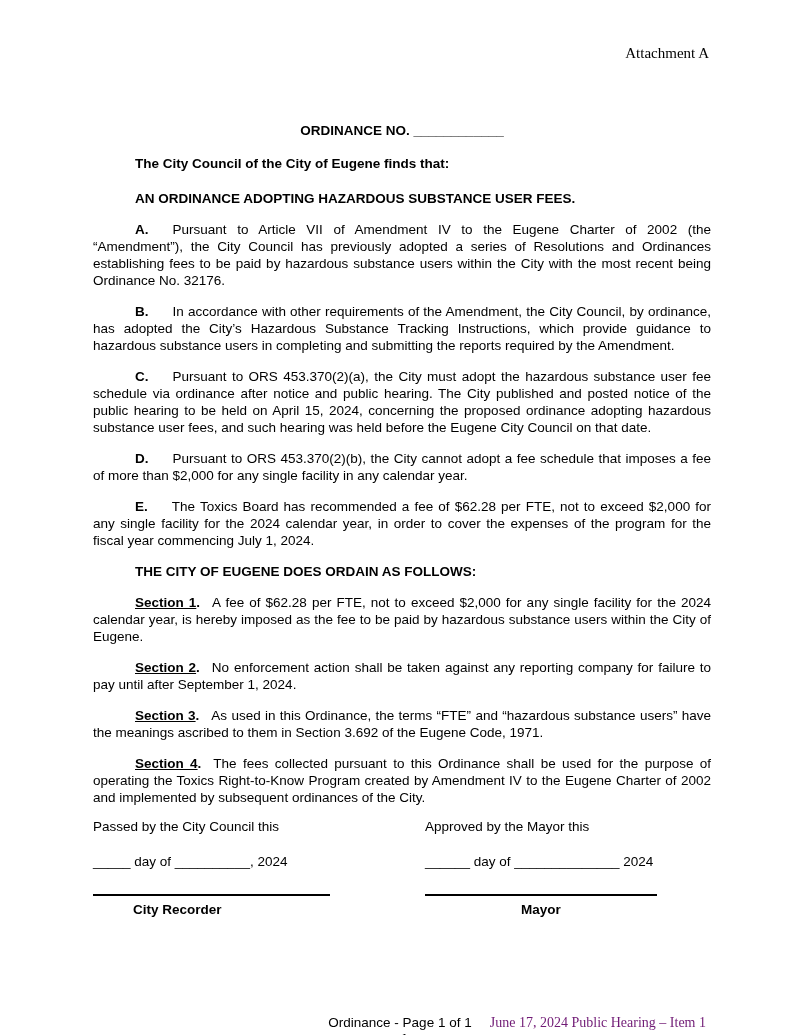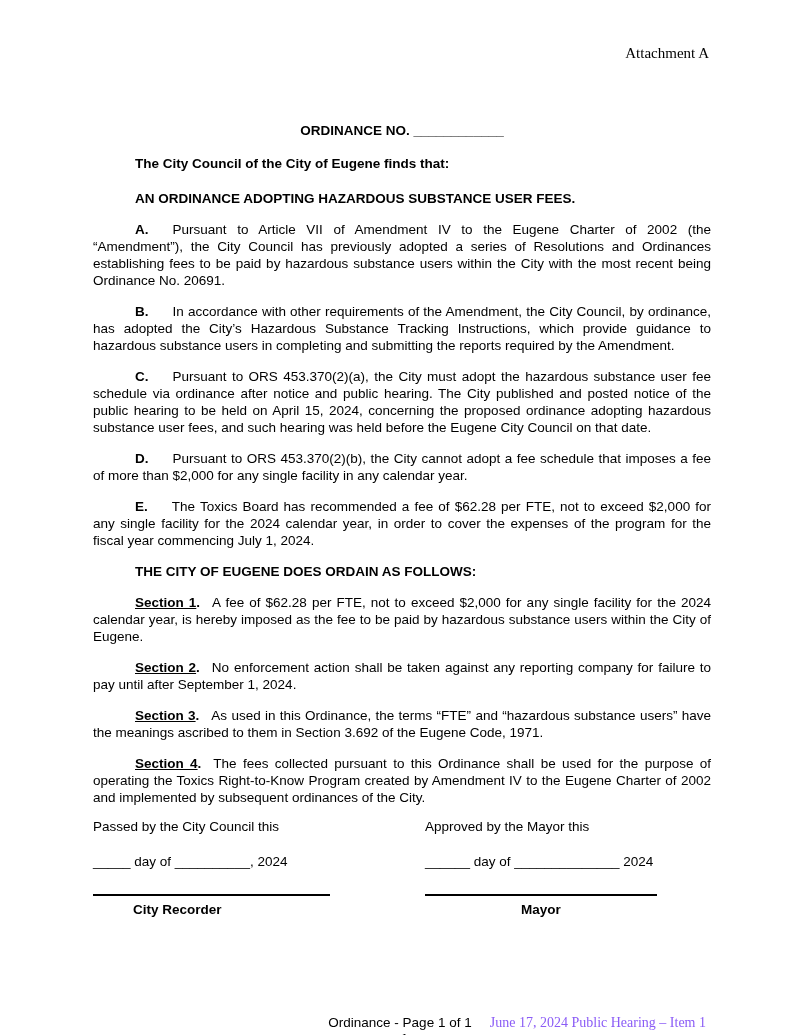--- a/index.html
+++ b/index.html
@@ -70,21 +70,21 @@
   .page-info {
     position: absolute;
     left: 0; right: 0;
     text-align: center;
   }
   .hearing {
     position: absolute;
     right: 94px;
     font-family: "Liberation Serif", "DejaVu Serif", serif;
     font-size: 14px;
-    color: #8b5cf6;
+    color: #701a75;
   }
   .agenda {
     text-align: center;
     font-family: "Liberation Serif", "DejaVu Serif", serif;
     font-size: 16px;
     margin-top: 1px;
   }
 </style>
 </head>
 <body>
@@ -94,21 +94,21 @@
   <div class="attachment">Attachment A</div>
 
   <div class="content">
 
     <p class="center bold">ORDINANCE NO. ____________</p>
 
     <p class="bold hindent mt16">The City Council of the City of Eugene finds that:</p>
 
     <p class="bold hindent mt18">AN ORDINANCE ADOPTING HAZARDOUS SUBSTANCE USER FEES.</p>
 
-    <p class="para"><span class="label">A.</span><span class="gap-l"></span><span>Pursuant to Article VII of Amendment IV to the Eugene Charter of 2002 (the “Amendment”), the City Council has previously adopted a series of Resolutions and Ordinances establishing fees to be paid by hazardous substance users within the City with the most recent being Ordinance No. 20691.</span></p>
+    <p class="para"><span class="label">A.</span><span class="gap-l"></span><span>Pursuant to Article VII of Amendment IV to the Eugene Charter of 2002 (the “Amendment”), the City Council has previously adopted a series of Resolutions and Ordinances establishing fees to be paid by hazardous substance users within the City with the most recent being Ordinance No. 32176.</span></p>
 
     <p class="para"><span class="label">B.</span><span class="gap-l"></span><span>In accordance with other requirements of the Amendment, the City Council, by ordinance, has adopted the City’s Hazardous Substance Tracking Instructions, which provide guidance to hazardous substance users in completing and submitting the reports required by the Amendment.</span></p>
 
     <p class="para"><span class="label">C.</span><span class="gap-l"></span><span>Pursuant to ORS 453.370(2)(a), the City must adopt the hazardous substance user fee schedule via ordinance after notice and public hearing. The City published and posted notice of the public hearing to be held on April 15, 2024, concerning the proposed ordinance adopting hazardous substance user fees, and such hearing was held before the Eugene City Council on that date.</span></p>
 
     <p class="para"><span class="label">D.</span><span class="gap-l"></span><span>Pursuant to ORS 453.370(2)(b), the City cannot adopt a fee schedule that imposes a fee of more than $2,000 for any single facility in any calendar year.</span></p>
 
     <p class="para"><span class="label">E.</span><span class="gap-l"></span><span>The Toxics Board has recommended a fee of $62.28 per FTE, not to exceed $2,000 for any single facility for the 2024 calendar year, in order to cover the expenses of the program for the fiscal year commencing July 1, 2024.</span></p>
 
     <p class="bold hindent para" style="text-indent:0; text-align:left;">THE CITY OF EUGENE DOES ORDAIN AS FOLLOWS:</p>

